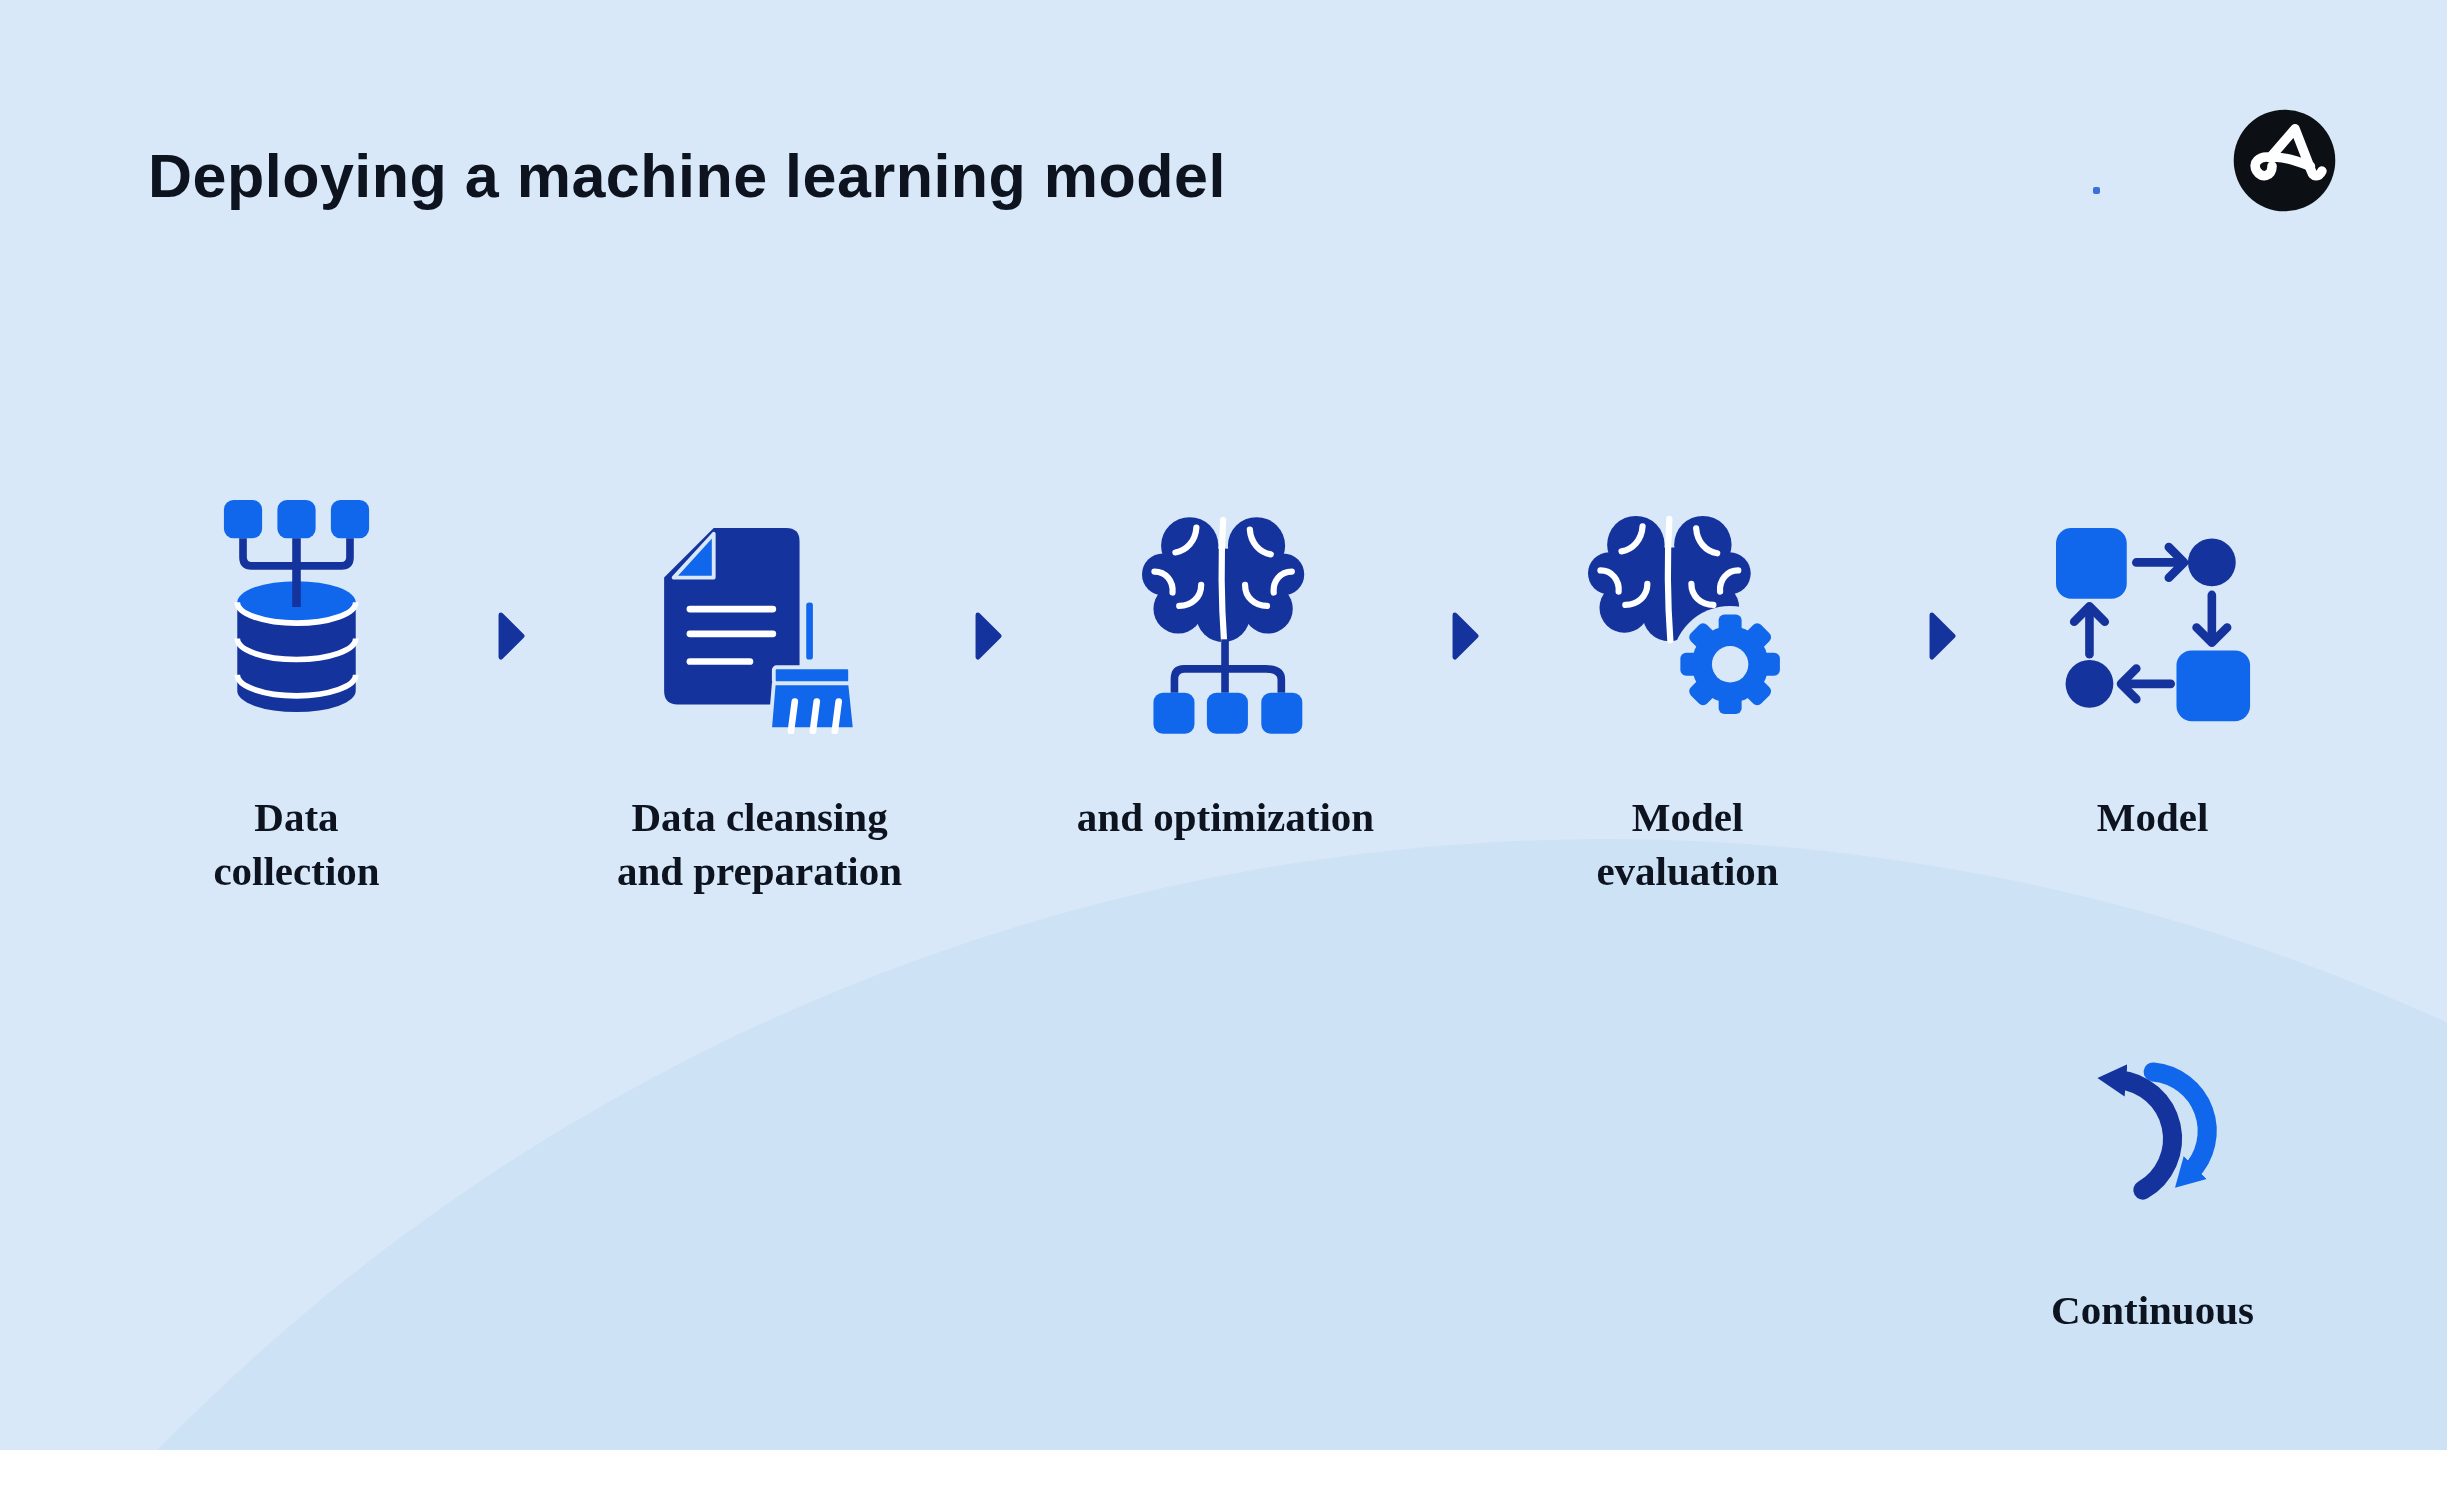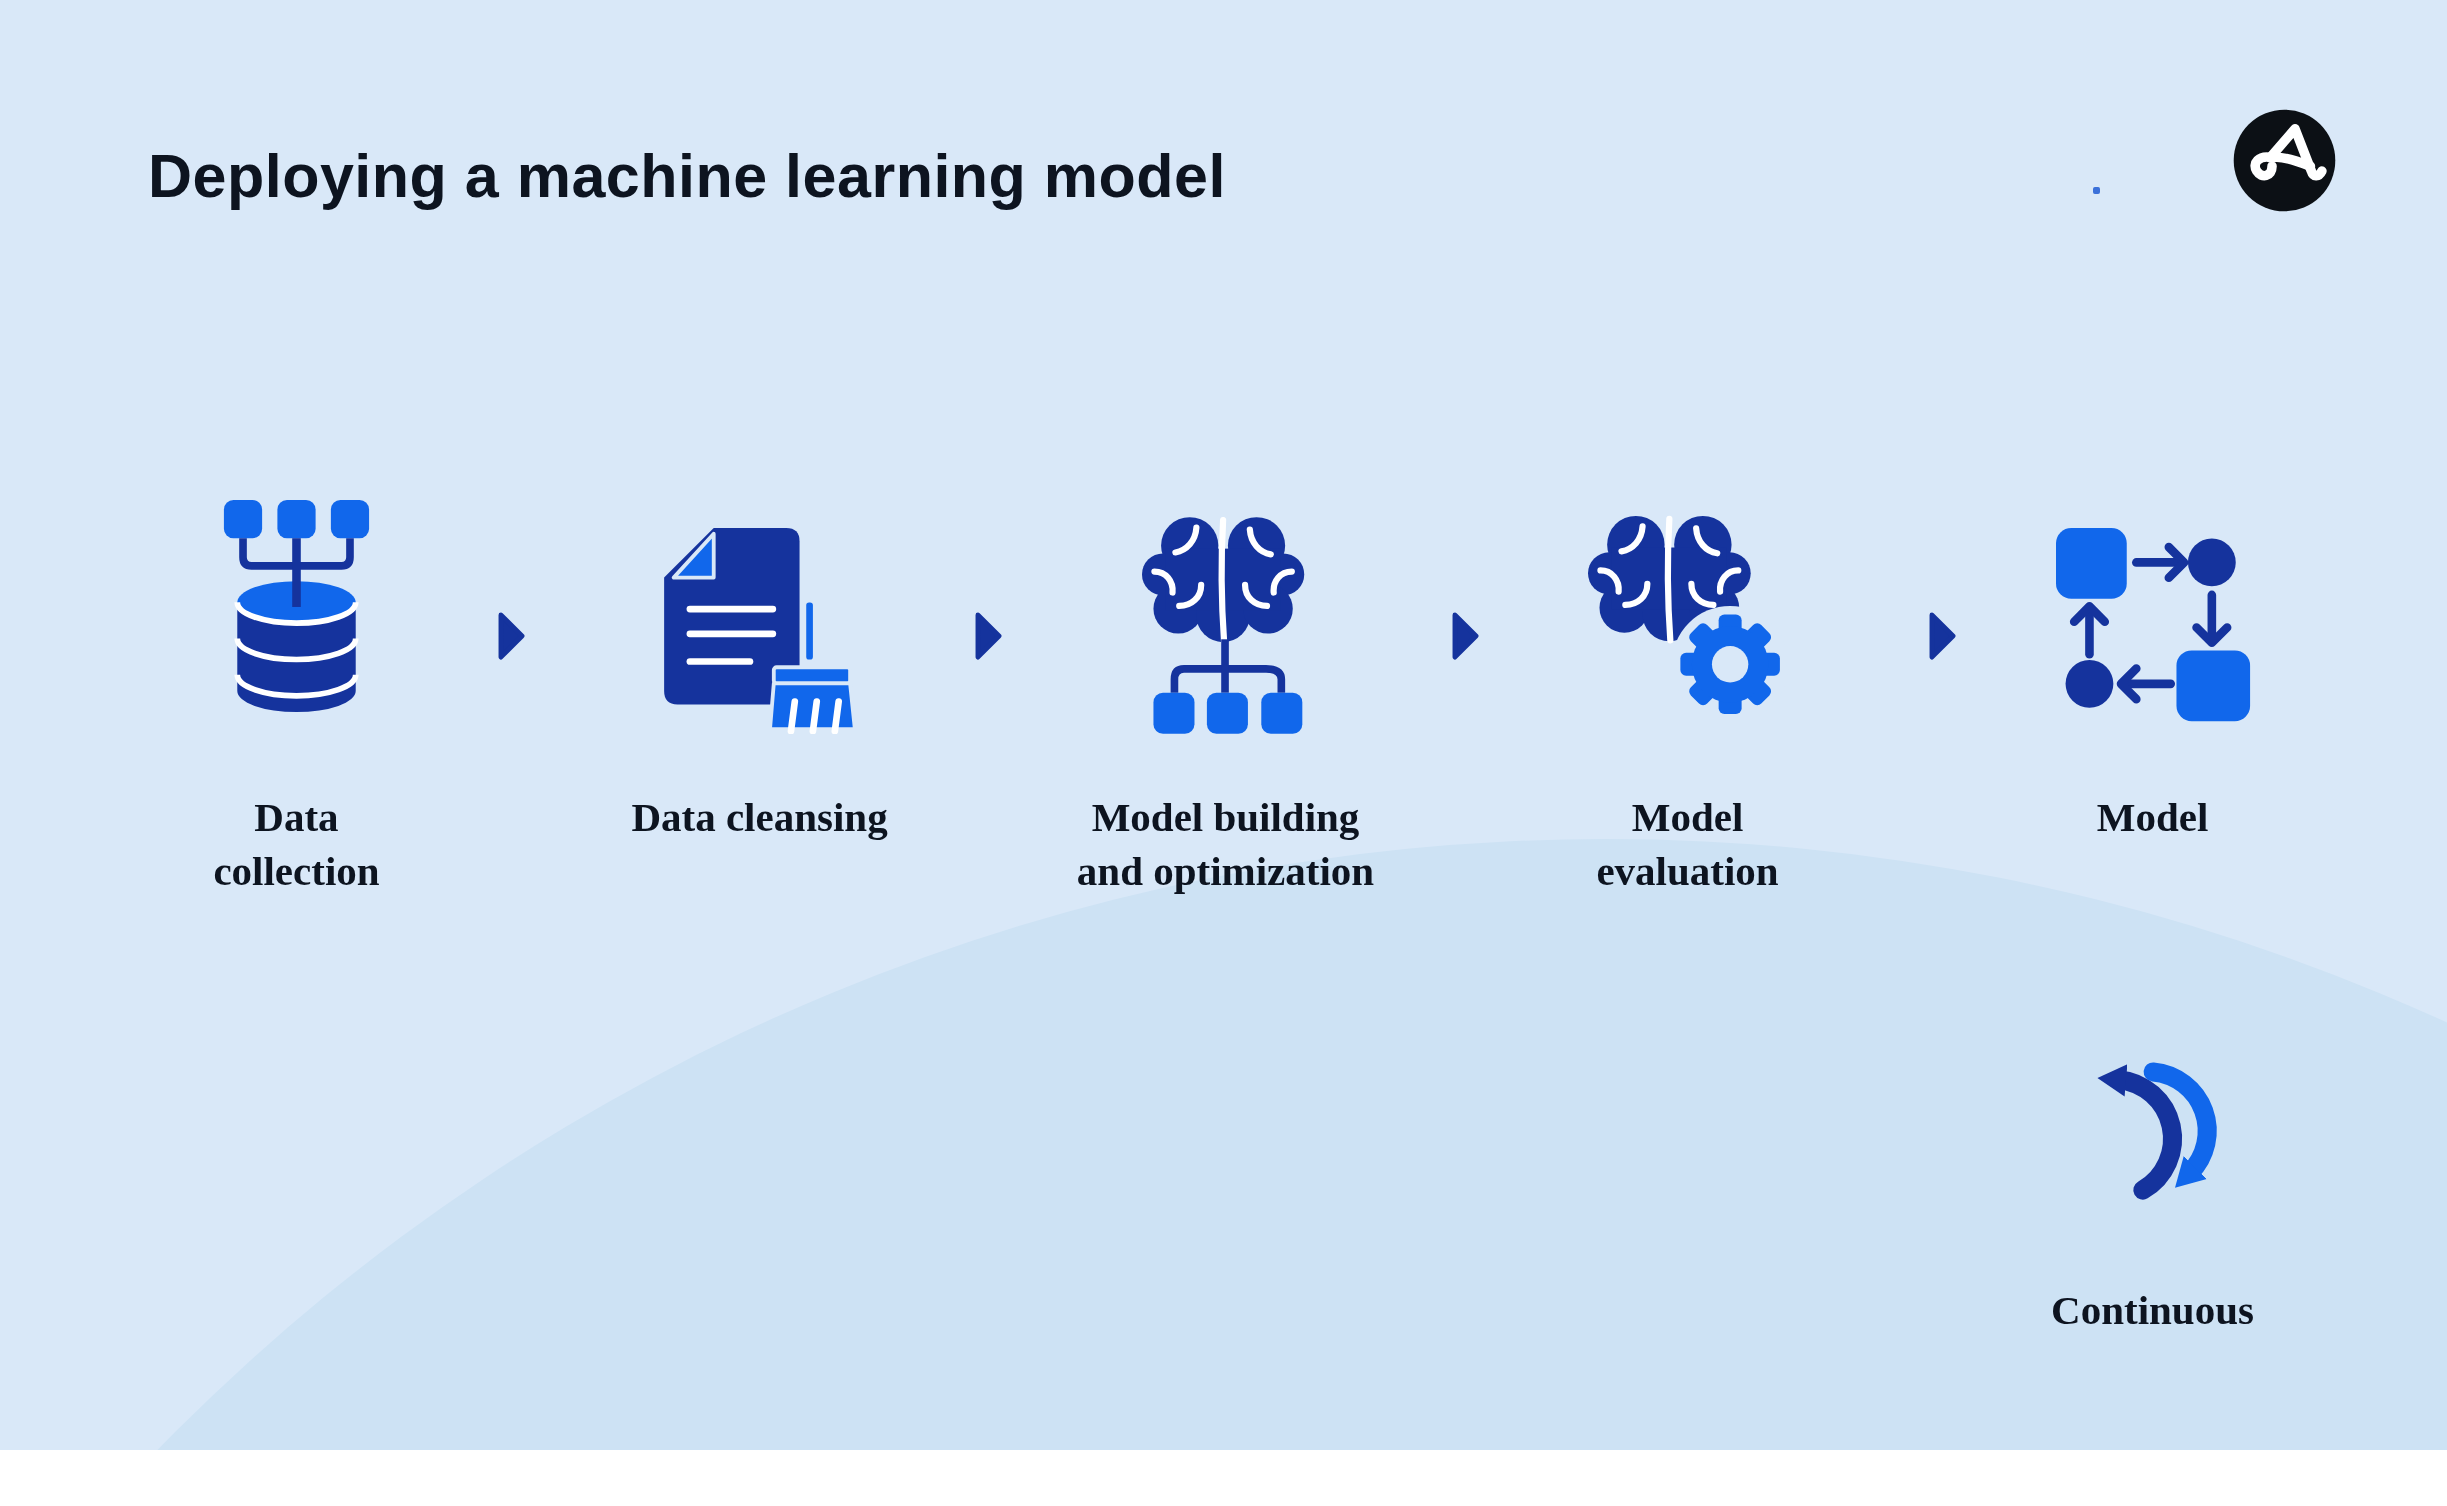--- a/index.html
+++ b/index.html
@@ -172,23 +172,23 @@
   <svg class="arrow" style="left:1929px" viewBox="0 0 28 50">
     <polygon points="3,3 25,25 3,47" fill="var(--navy)" stroke="var(--navy)" stroke-width="5" stroke-linejoin="round"></polygon>
     </svg>
 
   <div class="step-label" style="left:48px">
     <span>Data</span>
     <span>collection</span>
   </div>
   <div class="step-label" style="left:511px">
     <span>Data cleansing</span>
+    <span>and preparation</span>
   </div>
   <div class="step-label" style="left:977px">
-    <span>Model building</span>
     <span>and optimization</span>
   </div>
   <div class="step-label" style="left:1439px">
     <span>Model</span>
     <span>evaluation</span>
   </div>
   <div class="step-label" style="left:1904px">
     <span>Model</span>
   </div>
 

